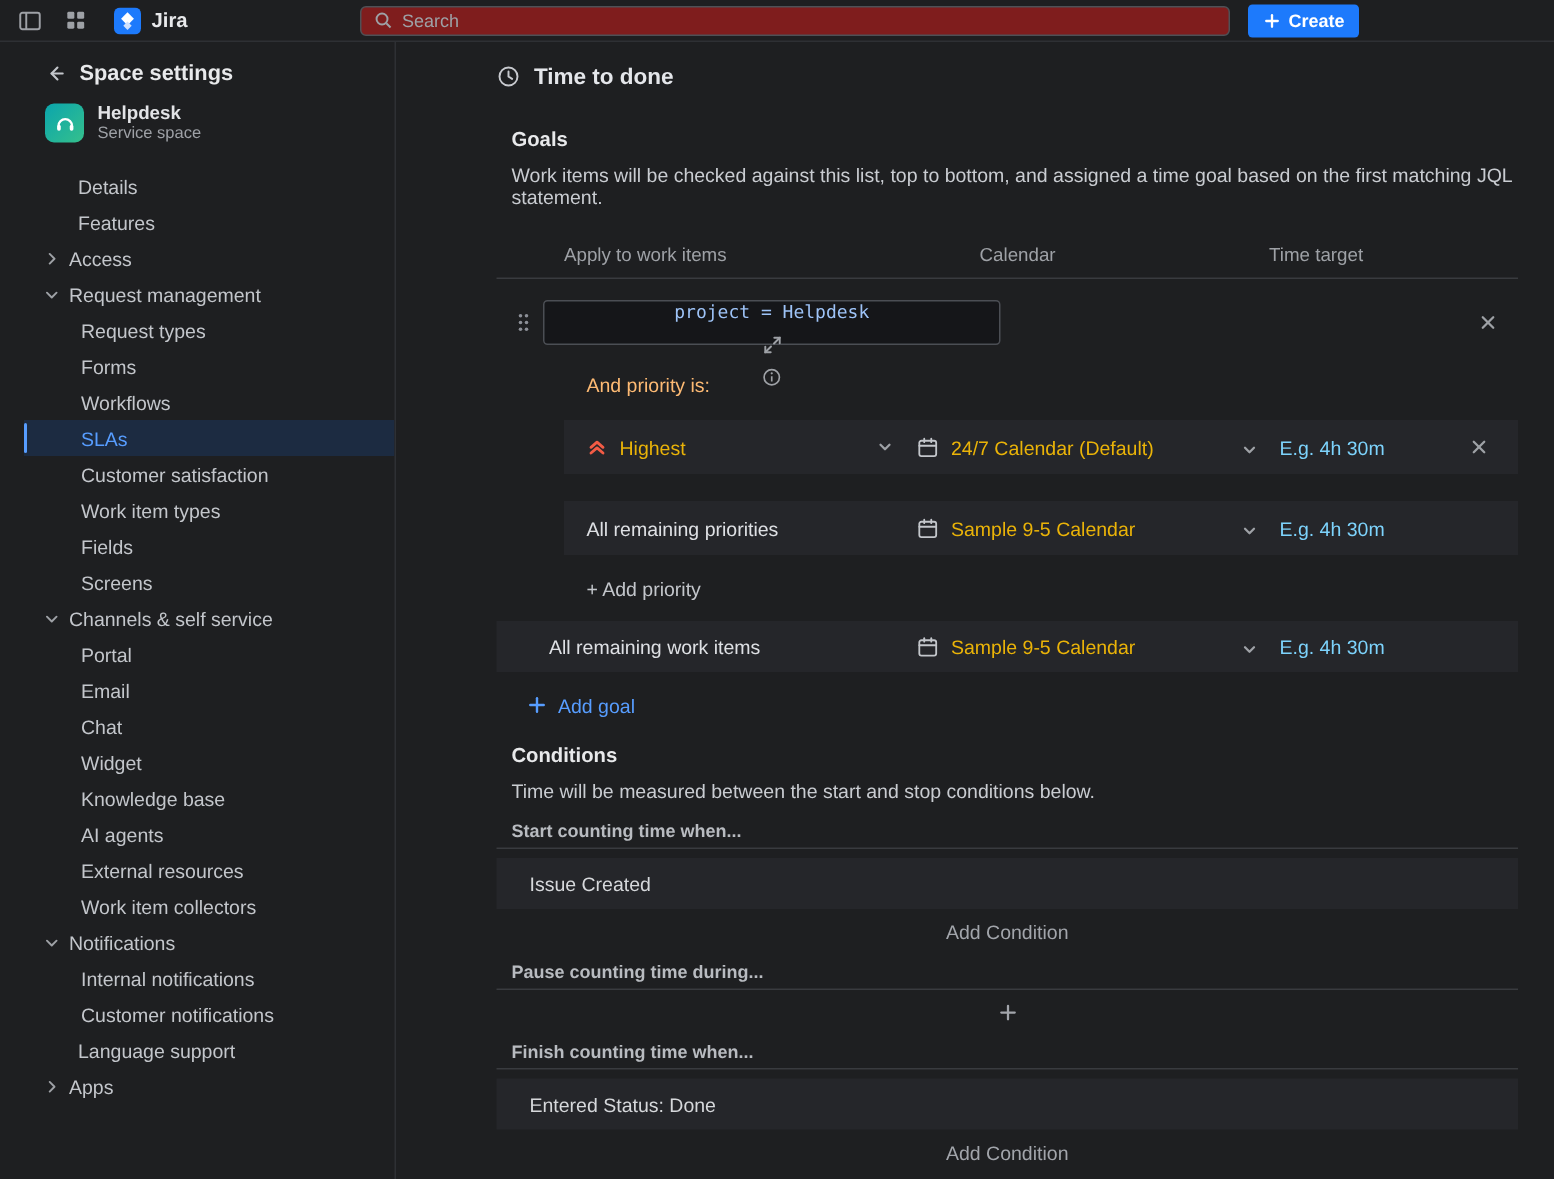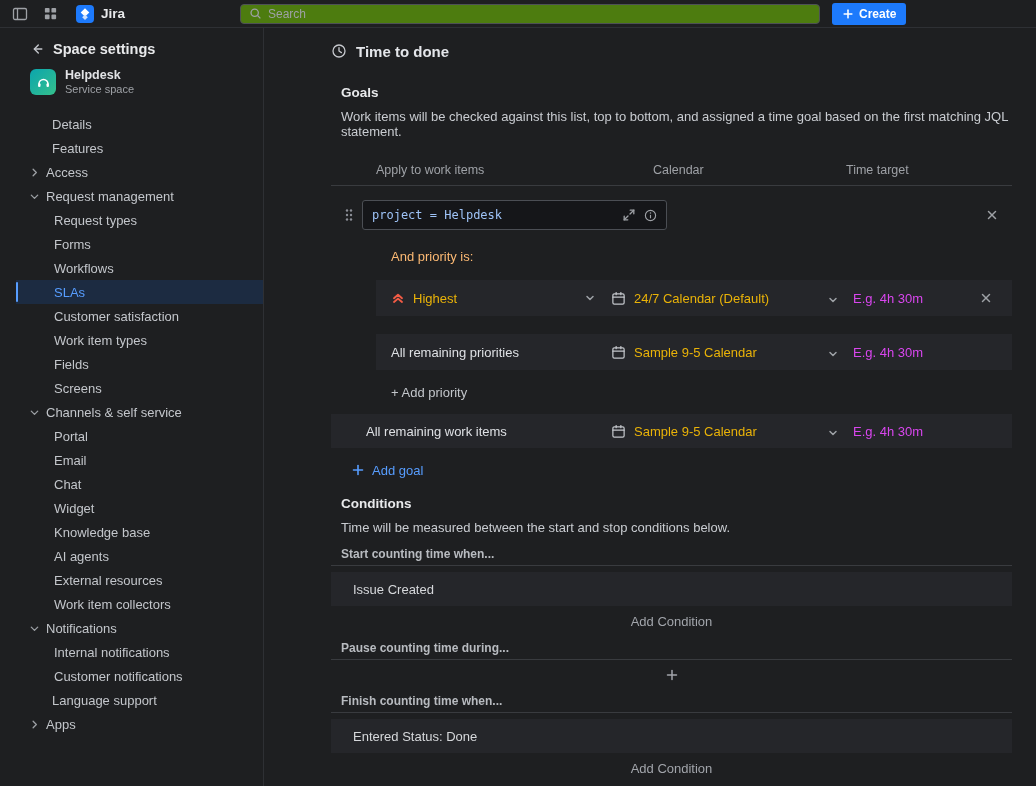--- a/index.html
+++ b/index.html
@@ -11,21 +11,21 @@
   }
   button { font-family:inherit; }
 
   
   .topbar { height:28px; display:flex; align-items:center; border-bottom:1px solid #2e3034; padding:0 10px 0 8px; }
   .tb-left { display:flex; align-items:center; gap:6px; width:224px; }
   .icon-btn { background:none; border:none; width:24px; height:22px; display:flex; align-items:center; justify-content:center; cursor:pointer; border-radius:3px; }
   .logo-wrap { display:flex; align-items:center; gap:7px; margin-left:8px; cursor:pointer; }
   .jira-logo { display:flex; }
   .app-name { font-weight:700; font-size:13.5px; color:#e8e9eb; }
-  .search { margin-left:8px; flex:0 0 580px; height:20px; border:1px solid #4e5156; border-radius:4px; background:#4d7c0f; display:flex; align-items:center; gap:6px; padding:0 8px; }
+  .search { margin-left:8px; flex:0 0 580px; height:20px; border:1px solid #4e5156; border-radius:4px; background:#7f1d1d; display:flex; align-items:center; gap:6px; padding:0 8px; }
   .search input { flex:1; background:transparent; border:none; outline:none; color:#dee0e4; font-size:12px; font-family:inherit; }
   .search input::placeholder { color:#9ea1a6; }
   .create-btn { margin-left:12px; height:22px; background:#1d7afc; color:#fff; border:none; border-radius:3px; font-size:12px; font-weight:600; display:flex; align-items:center; gap:5px; padding:0 10px; cursor:pointer;text-align:center; }
 
   
   .sidebar { position:absolute; top:28px; left:16px; bottom:0; width:248px; border-right:1px solid #2e3034; padding-top:8px; overflow:hidden; background:#1e1f21; }
   .back-row { display:flex; align-items:center; gap:9px; padding:5px 14px; height:26px; cursor:pointer; }
   .back-title { font-size:14.5px; font-weight:700; color:#e8e9eb; }
   .space-row { display:flex; align-items:center; gap:9px; padding:7px 14px; height:40px; }
   .avatar { width:26px; height:26px; border-radius:6px; background:linear-gradient(135deg,#0ba5ad,#35c08c); display:flex; align-items:center; justify-content:center; flex:none; }
@@ -48,37 +48,37 @@
 
   h2.sec-heading { font-size:13.5px; font-weight:700; color:#e8e9eb; padding-left:10px; line-height:16px; }
   .desc { margin-top:8px; padding-left:10px; color:#c9ccd1; font-size:13px; line-height:15px; }
 
   .goals { margin-top:24px; }
   .table-header { margin-top:24px; display:grid; grid-template-columns:277px 193px 1fr; padding:0 0 8px 45px; border-bottom:1px solid #393b3f; color:#9ea1a6; font-size:12.5px; }
 
   .goal-card { padding-top:14px; }
   .jql-row { display:flex; align-items:center; padding-left:13px; }
   .drag { display:flex; cursor:grab; }
-  .jql-box { margin-left:8px; width:305px; height:30px; background:#151619; border:1px solid #4b4e54; border-radius:3px; display:flex; align-items:center; padding:0 9px; gap:9px; cursor:text; }
+  .jql-box { margin-left:8px; width:305px; height:30px; background:#151619; border:1px solid #4b4e54; border-radius:3px; display:flex; align-items:center; padding:0 9px; gap:9px; cursor:text;flex-direction:column; }
   .jql-box code { flex:1; font-family:"DejaVu Sans Mono", monospace; font-size:12px; color:#9ec3f7; }
   .jql-icon { display:flex; cursor:pointer; }
   .spacer { flex:1; }
   .x-btn { background:none; border:none; cursor:pointer; width:28px; height:28px; display:flex; align-items:center; justify-content:center; border-radius:3px; }
   .jql-row .x-btn { margin-right:6px; }
 
   .and-priority { margin:20px 0 0 60px; color:#fdba74; line-height:14px; }
 
   .p-row { margin-left:45px; height:36px; background:#25262a; display:grid; grid-template-columns:220px 242px 1fr 40px; align-items:center; padding-left:15px; }
   .p-row.first { margin-top:16px; }
   .p-row.second { margin-top:18px; }
   .select { display:flex; align-items:center; gap:8px; cursor:pointer; }
   .select .sel-label { flex:1; color:#eab308; }
   .label-select { width:205px; }
   .cal-select { width:228px;align-items:flex-end; }
-  .placeholder { color:#d946ef; }
+  .placeholder { color:#7dd3fc; }
   .row-label { color:#dee0e4; }
 
   .add-priority { margin:16px 0 0 60px; color:#c3c6cb; cursor:pointer; line-height:14px; display:inline-block; }
 
   .default-row { margin-top:14px; height:34px; background:#25262a; display:grid; grid-template-columns:245px 242px 1fr; align-items:center; padding-left:35px; }
 
   .add-goal { margin:14px 0 0 20px; display:flex; align-items:center; gap:7px; background:none; border:none; color:#579dff; font-size:13px; cursor:pointer; height:16px; }
 
   .conditions { margin-top:0; }
   .conditions .sec-heading { margin-top:18px; }

